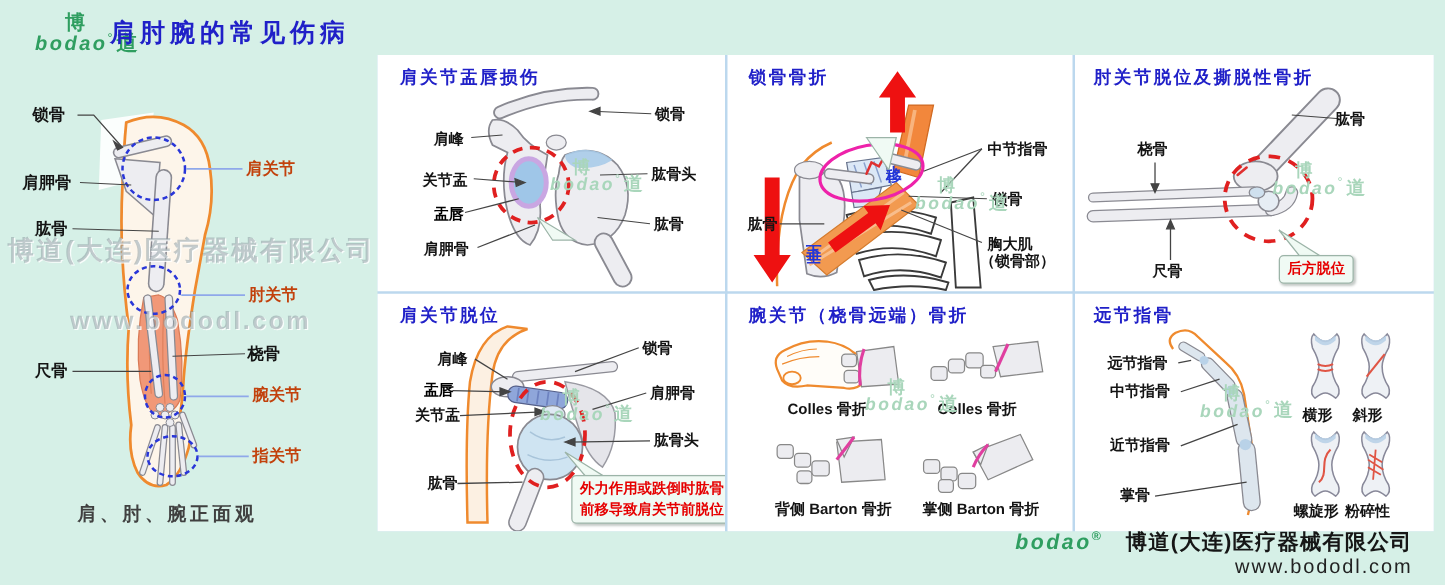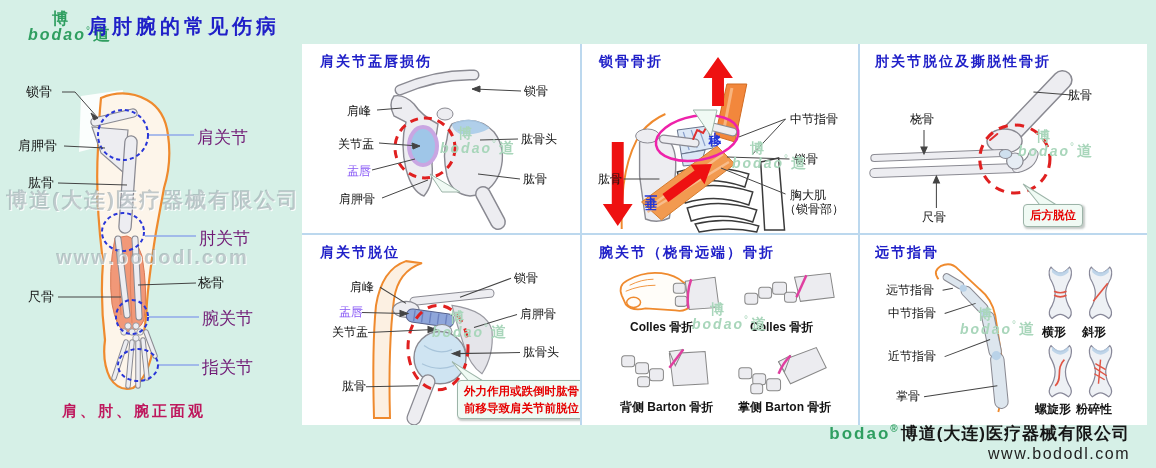--- a/index.html
+++ b/index.html
@@ -11,43 +11,43 @@
   .bodao{position:absolute;color:#2f9e60;white-space:nowrap;line-height:1}
   .bodao .top{position:absolute;top:-15px;left:24px;font-size:16px;font-weight:bold}
   .bodao .scr{font-style:italic;font-weight:bold;font-size:16px;letter-spacing:2px}
   .bodao .deg{font-size:10px;vertical-align:super}
   .bodao .dao{font-size:17px;font-weight:bold;margin-left:3px}
   .bodao.wm{color:#a9d6bb}
   .bodao.wm .top{font-size:14px;top:-13px;left:18px}
   .bodao.wm .scr{font-size:14px}
   .bodao.wm .dao{font-size:15px}
   
-  .lbl{position:absolute;font-size:12px;font-weight:normal;color:#141414;white-space:nowrap;line-height:1.15}
+  .lbl{position:absolute;font-size:12px;font-weight:bold;color:#141414;white-space:nowrap;line-height:1.15}
   .lbl.big{font-size:13px}
-  .lbl.red{color:#8b5cf6}
-  .lbl.blue{color:#701a75;font-size:17px}
-  .caption{position:absolute;font-size:15px;font-weight:bold;color:#be185d;letter-spacing:3px;white-space:nowrap}
+  .lbl.red{color:#000000}
+  .lbl.blue{color:#c2410c;font-size:13px}
+  .caption{position:absolute;font-size:15px;font-weight:bold;color:#404040;letter-spacing:3px;white-space:nowrap}
   .gray-wm{position:absolute;font-weight:bold;color:rgba(135,152,158,.5);
         text-shadow:1px 1px 0 rgba(255,255,255,.85);letter-spacing:2px;white-space:nowrap}
   
   .grid{position:absolute;left:302px;top:44px;width:845px;height:381px;display:grid;
         grid-template-columns:278px 276px 1fr;grid-template-rows:189px 1fr;gap:2px;background:#bcd8ee}
   .panel{position:relative;background:#fff;overflow:hidden}
   .panel svg{position:absolute;left:0;top:0;width:100%;height:100%}
   .ptitle{position:absolute;font-size:14px;font-weight:bold;color:#2020c8;letter-spacing:2px;white-space:nowrap}
   .note{position:absolute;background:#f0faf4;border:1px solid #9cb4a8;border-radius:4px;
         padding:2px 6px;font-size:11.5px;font-weight:bold;color:#e60000;line-height:1.45;
         white-space:nowrap;box-shadow:1.5px 1.5px 2px rgba(60,80,70,.3);z-index:3}
   .vtext{position:absolute;writing-mode:vertical-lr;font-size:12.5px;font-weight:bold;
         color:#2336d8;letter-spacing:2px;z-index:2}
   .ftype{position:absolute;font-size:12px;font-weight:bold;color:#141414;white-space:nowrap}
   
   .footer{position:absolute;right:26px;bottom:5px;text-align:right;z-index:4}
   .footer .l1{font-size:17px;font-weight:bold;color:#161616;letter-spacing:1px}
-  .footer .logo-g{color:#2f9e60;letter-spacing:2px;margin-right:1px}
+  .footer .logo-g{color:#2f9e60;font-style:italic;letter-spacing:2px;margin-right:18px}
   .footer .reg{font-size:10px;vertical-align:super}
   .footer .l2{font-size:16px;color:#222;letter-spacing:1.5px;margin-top:0px}
 </style>
 </head>
 <body>
 
 <div class="page">
 
   <div class="bodao" style="left:28px;top:26px">
     <span class="top">博</span><span class="scr">bodao</span><span class="deg">°</span><span class="dao">道</span>

